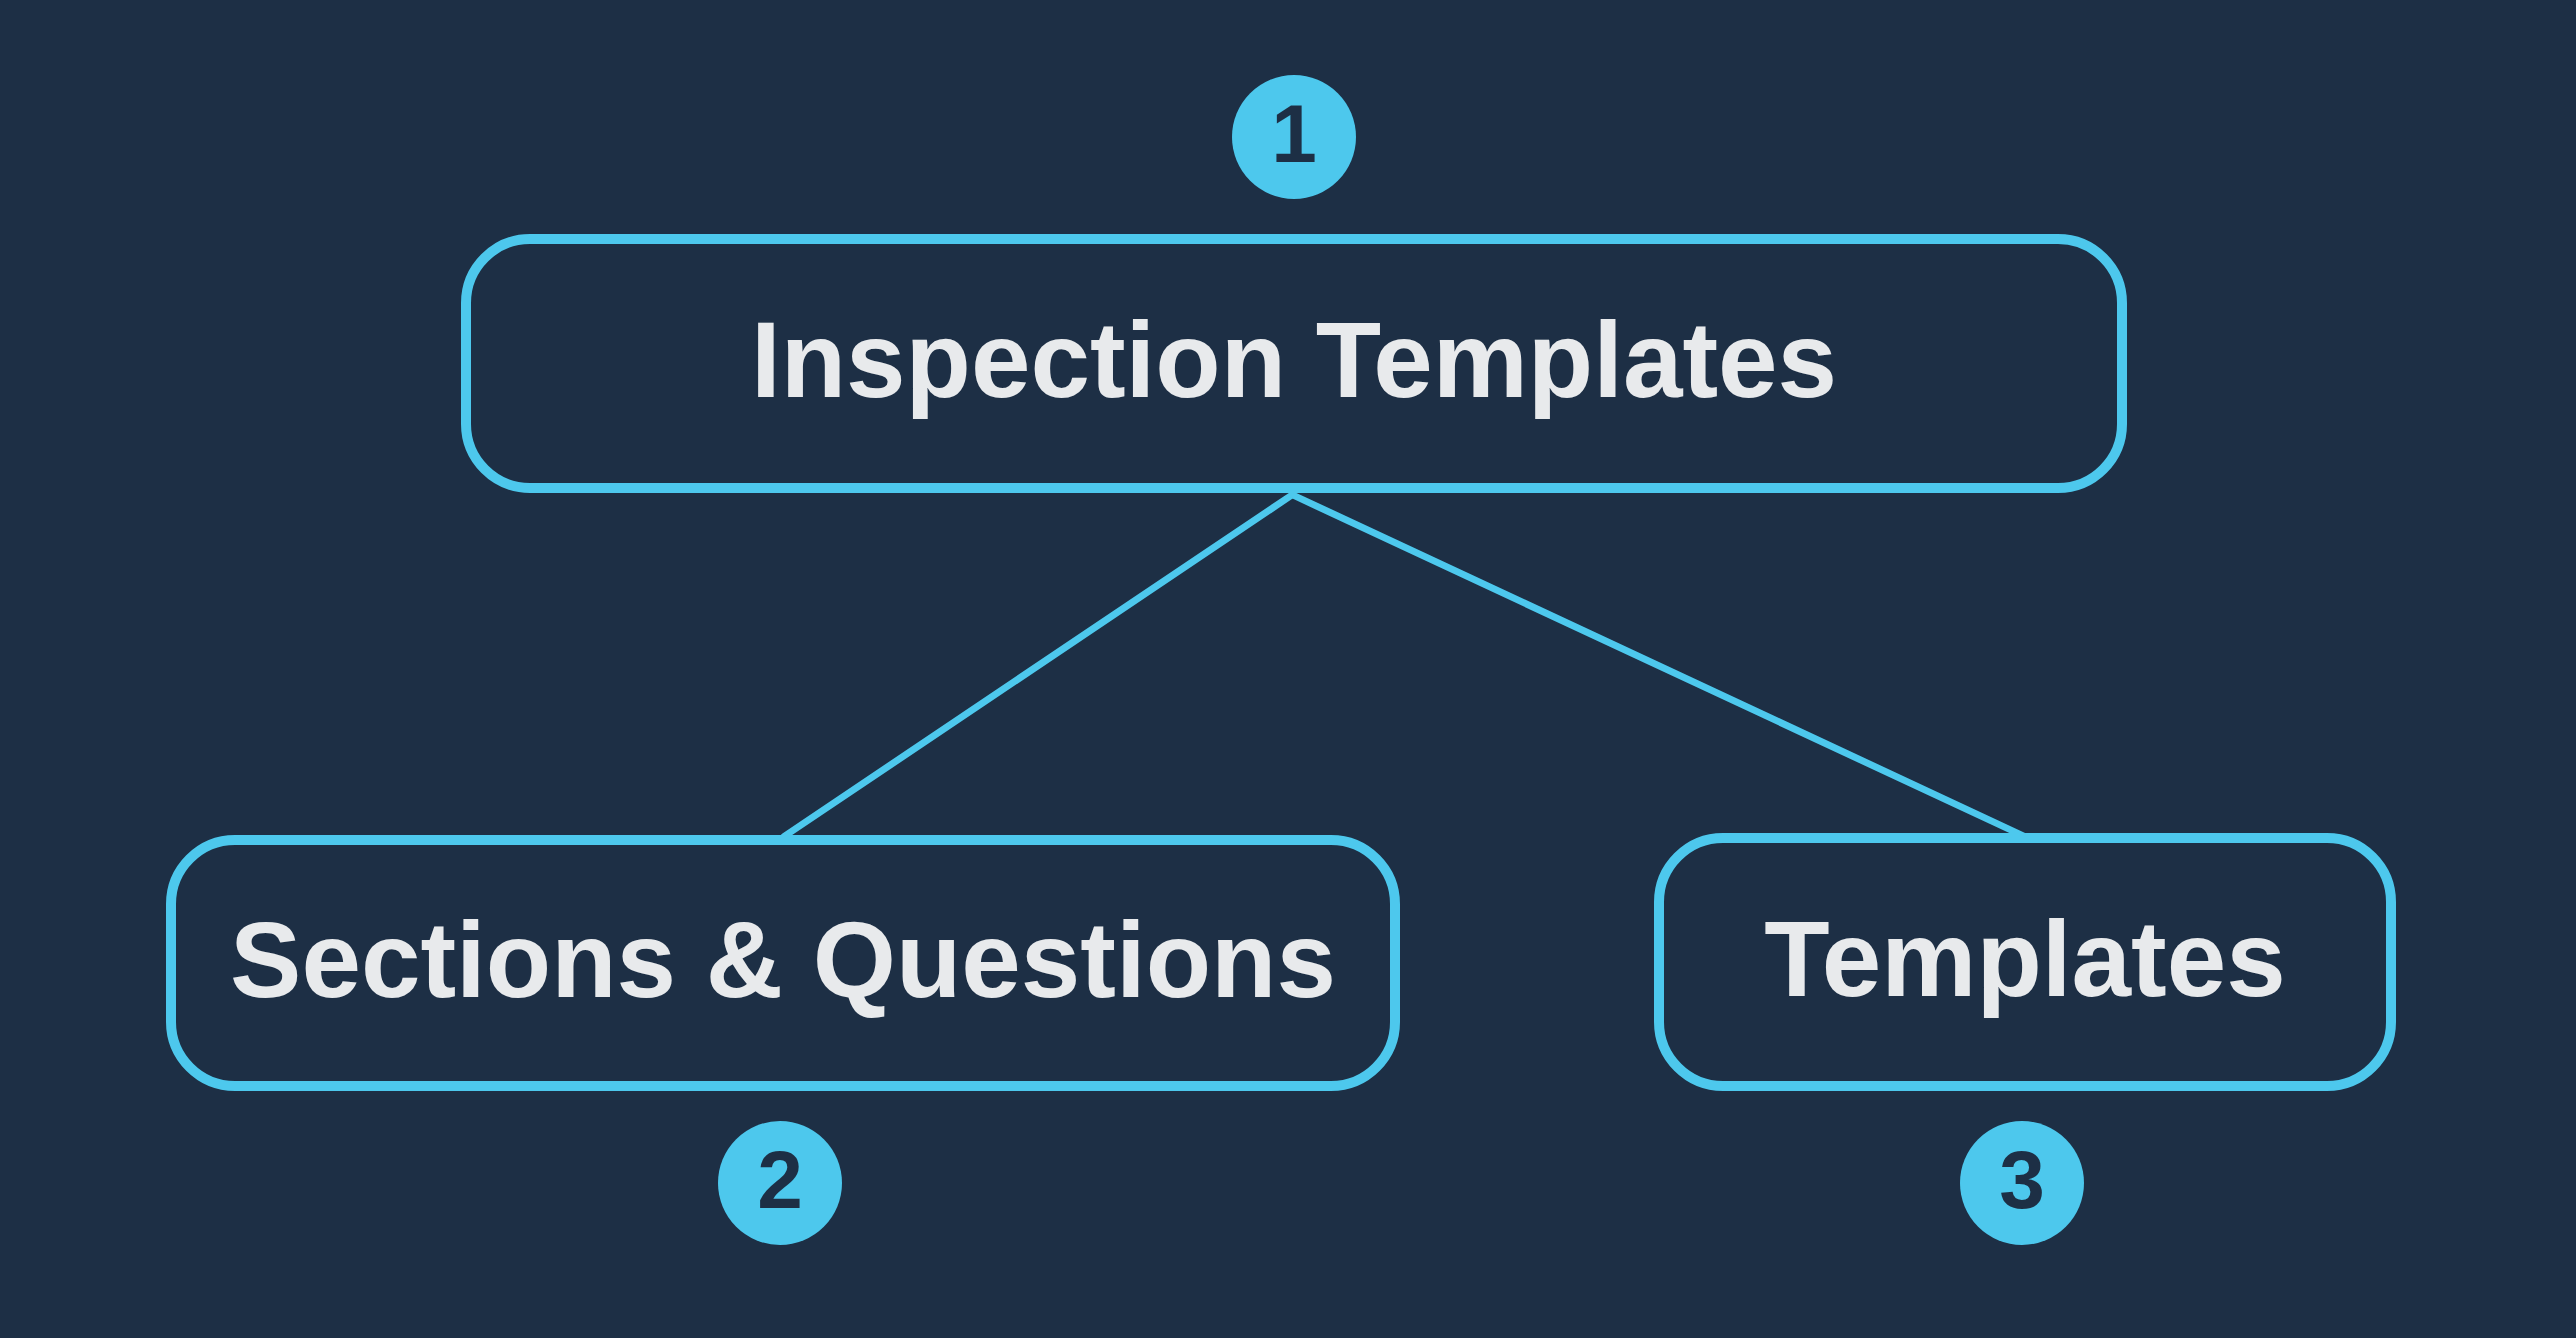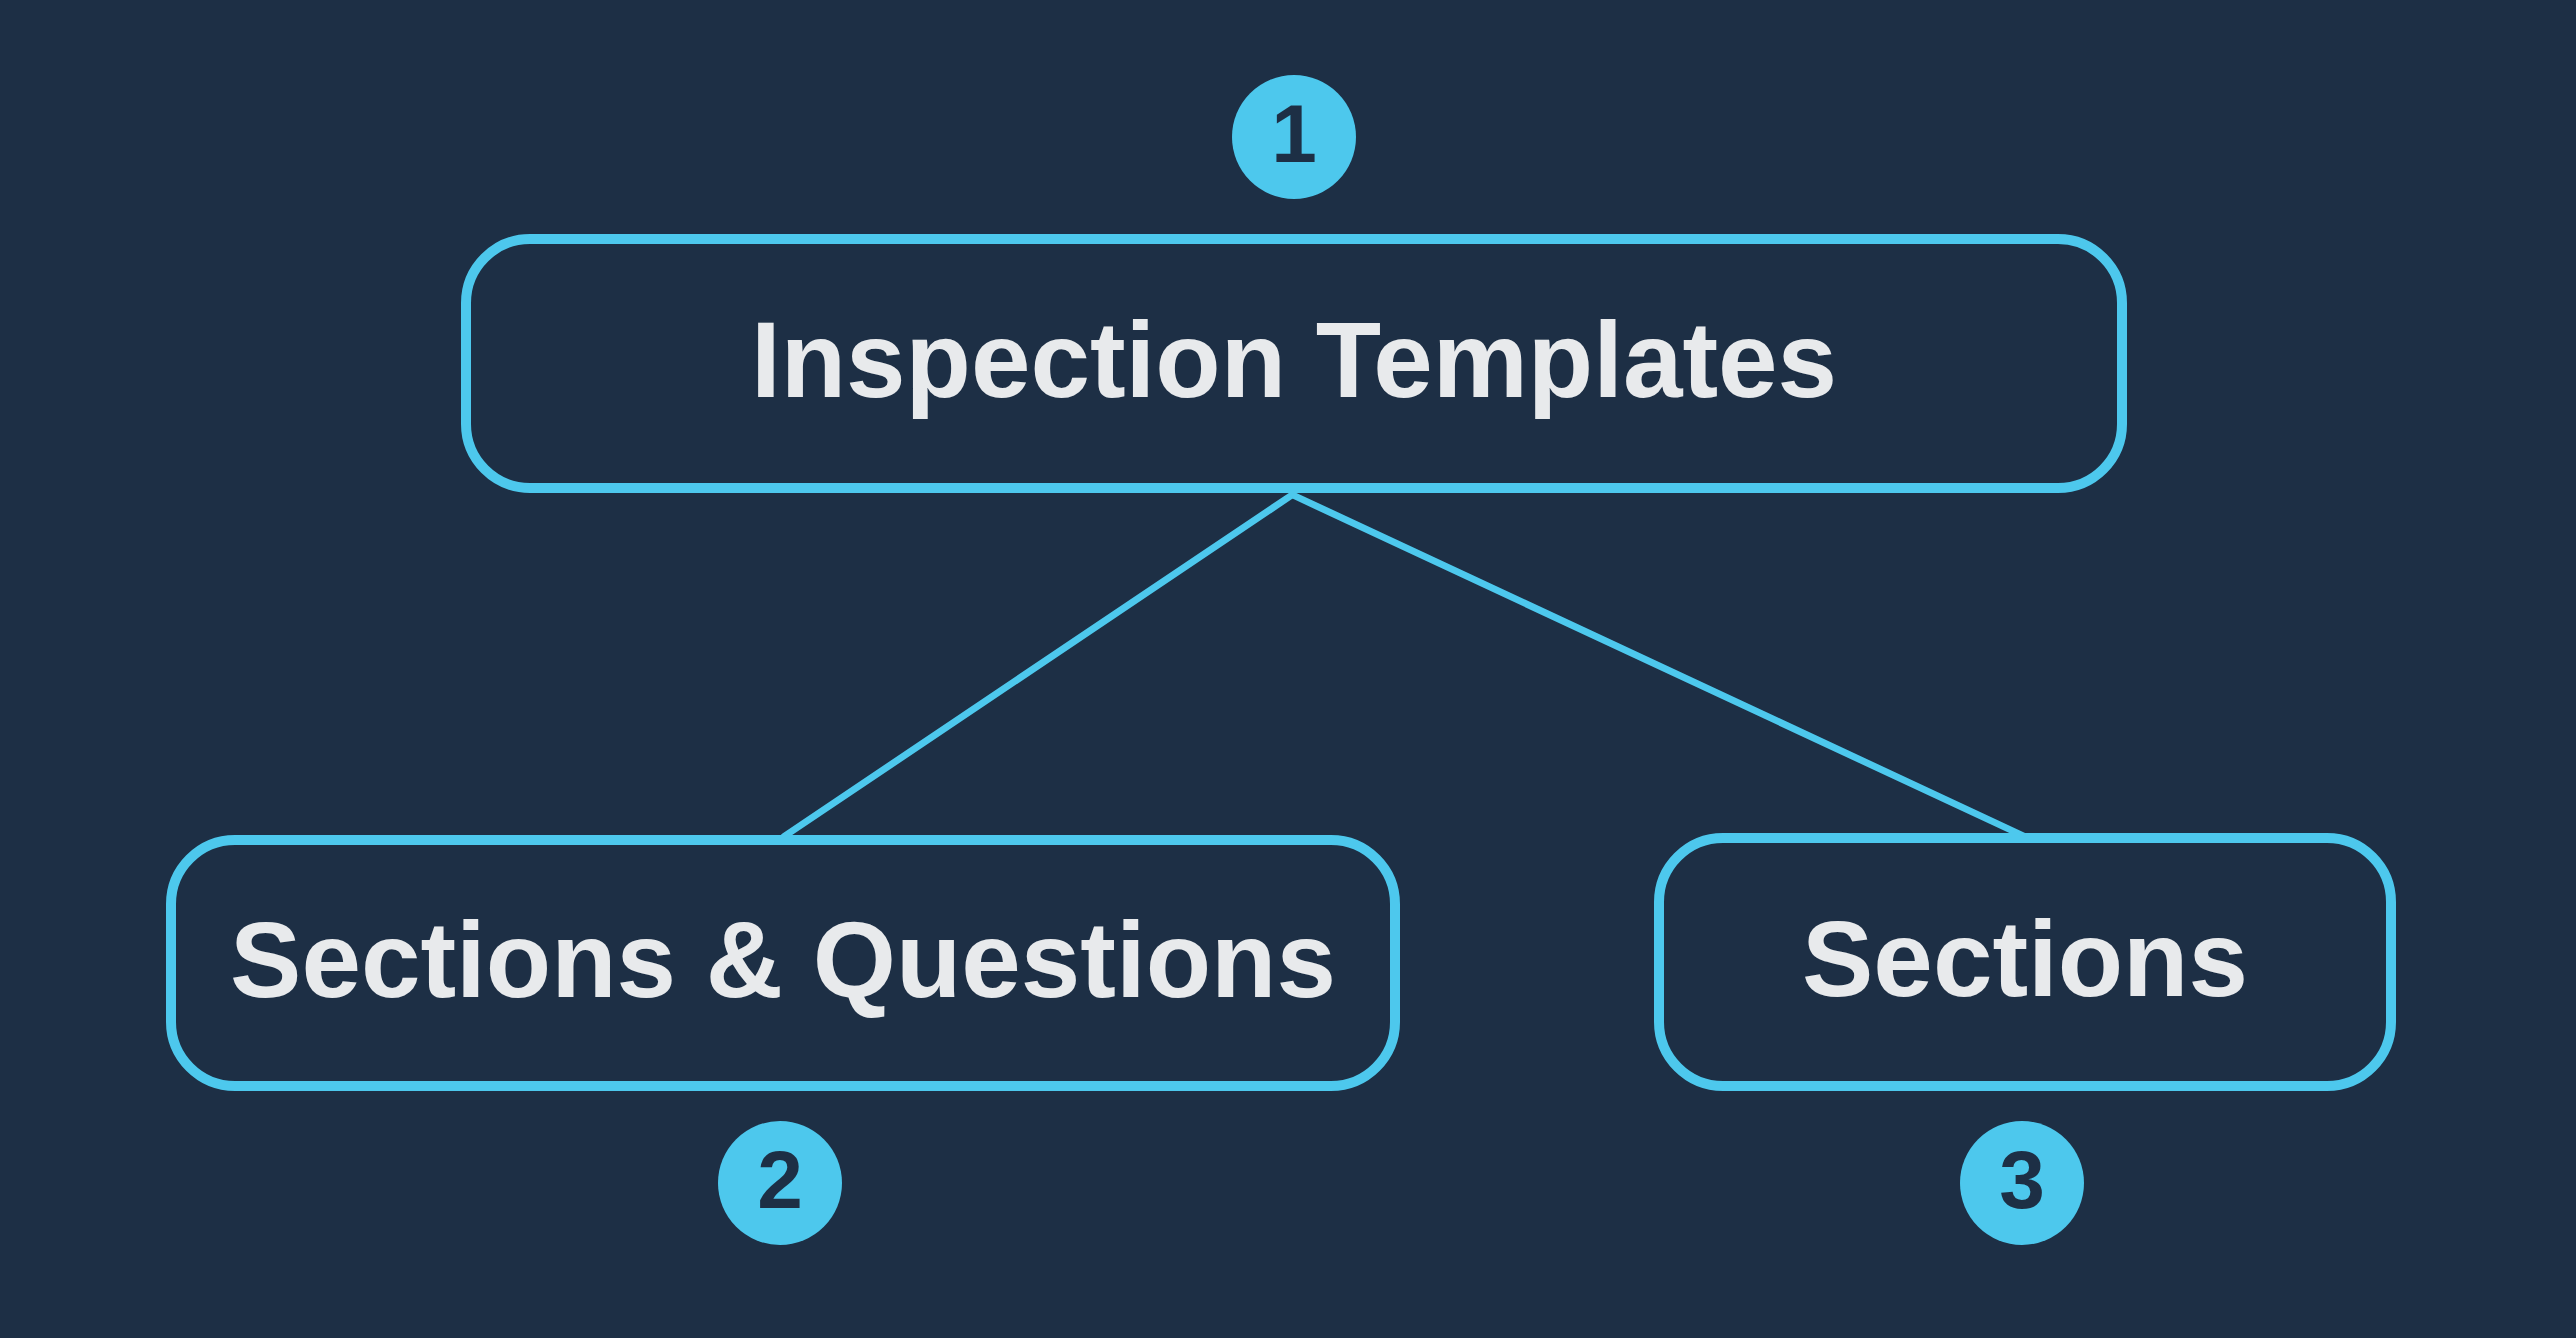--- a/index.html
+++ b/index.html
@@ -88,21 +88,21 @@
 
   <div class="node node-root">
     <span class="node-label">Inspection Templates</span>
   </div>
 
   <div class="node node-left">
     <span class="node-label">Sections &amp; Questions</span>
   </div>
 
   <div class="node node-right">
-    <span class="node-label">Sections</span>
+    <span class="node-label">Templates</span>
   </div>
 
   <div class="badge badge-2">
     <span class="badge-num">2</span>
   </div>
 
   <div class="badge badge-3">
     <span class="badge-num">3</span>
   </div>
 

